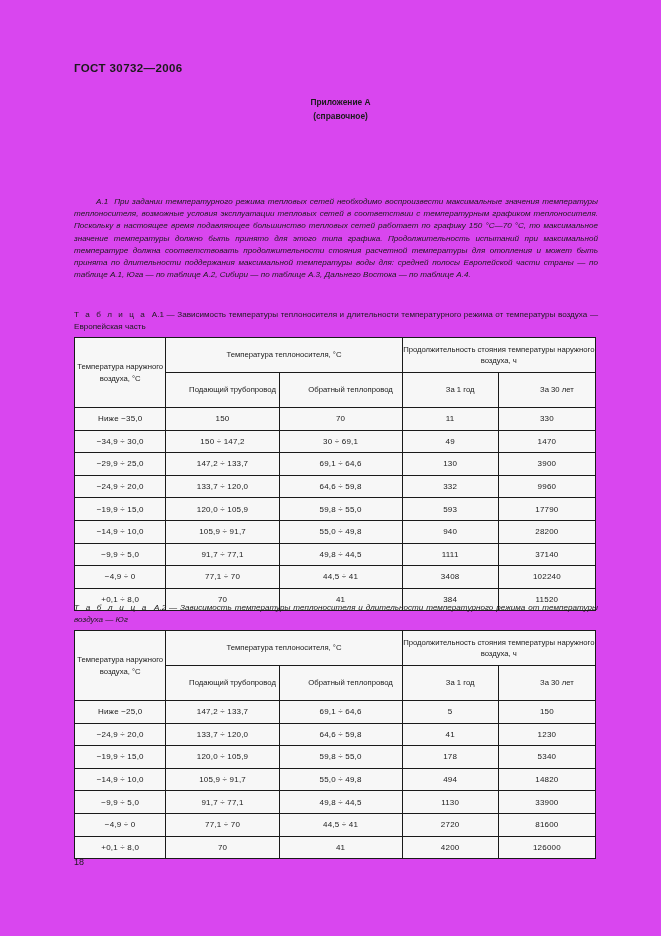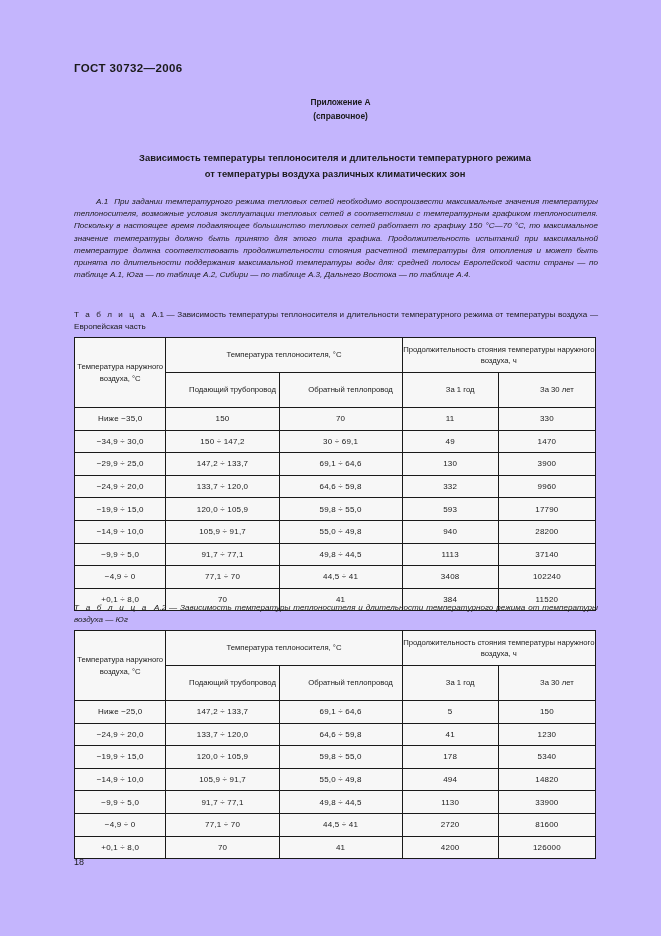--- a/index.html
+++ b/index.html
@@ -13,21 +13,21 @@
     font-family: "Liberation Sans", sans-serif;
     color: #1a1a1a;
     position: relative;
     overflow: hidden;
   }
   .page {
     position: absolute;
     left: 0; top: 0;
     width: 661px;
     height: 936px;
-    background: #c4b5fd;
+    background: #d946ef;
   }
 
   
   .doc-header {
     position: absolute;
     left: 74px;
     top: 62px;
     font-size: 11.5px;
     font-weight: bold;
     letter-spacing: 0.4px;
@@ -137,24 +137,20 @@
 
 <div class="page">
 
   <div class="doc-header">ГОСТ 30732—2006</div>
 
   <div class="annex-block">
     <div>Приложение А</div>
     <div class="annex-kind">(справочное)</div>
   </div>
 
-  <div class="annex-title">
-    <div>Зависимость температуры теплоносителя и длительности температурного режима</div>
-    <div>от температуры воздуха различных климатических зон</div>
-  </div>
 
   <div class="body-text">
     <p><span class="indent"></span><span>А.1</span>&nbsp;&nbsp;<span>При задании температурного режима тепловых сетей необходимо воспроизвести максимальные значения температуры теплоносителя, возможные условия эксплуатации тепловых сетей в соответствии с температурным графиком теплоносителя. Поскольку в настоящее время подавляющее большинство тепловых сетей работает по графику 150 °С—70 °С, то максимальное значение температуры должно быть принято для этого типа графика. Продолжительность испытаний при максимальной температуре должна соответствовать продолжительности стояния расчетной температуры для отопления и может быть принята по длительности поддержания максимальной температуры воды для: средней полосы Европейской части страны — по таблице А.1, Юга — по таблице А.2, Сибири — по таблице А.3, Дальнего Востока — по таблице А.4.</span></p>
   </div>
 
   <div class="table-caption" id="caption-a1">
     <span class="spaced">Т а б л и ц а</span>&nbsp;&nbsp;<span>А.1</span>&nbsp;<span>— Зависимость температуры теплоносителя и длительности температурного режима от температуры воздуха — Европейская часть</span>
   </div>
 
   <table class="gost" id="table-a1">
@@ -211,21 +207,21 @@
           <td class="col-1">−14,9 ÷ 10,0</td>
           <td class="col-2">105,9 ÷ 91,7</td>
           <td class="col-3">55,0 ÷ 49,8</td>
           <td class="col-4">940</td>
           <td class="col-5">28200</td>
         </tr>
         <tr>
           <td class="col-1">−9,9 ÷ 5,0</td>
           <td class="col-2">91,7 ÷ 77,1</td>
           <td class="col-3">49,8 ÷ 44,5</td>
-          <td class="col-4">1113</td>
+          <td class="col-4">1111</td>
           <td class="col-5">37140</td>
         </tr>
         <tr>
           <td class="col-1">−4,9 ÷ 0</td>
           <td class="col-2">77,1 ÷ 70</td>
           <td class="col-3">44,5 ÷ 41</td>
           <td class="col-4">3408</td>
           <td class="col-5">102240</td>
         </tr>
         <tr>

